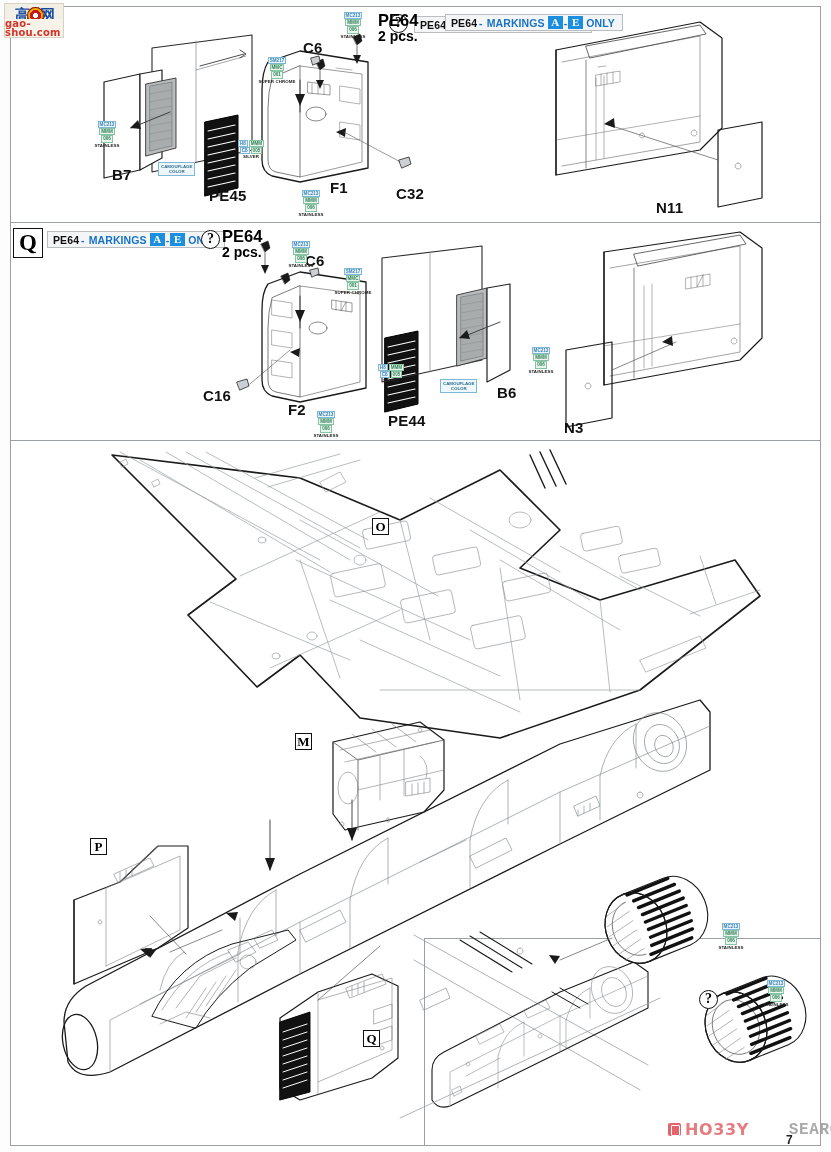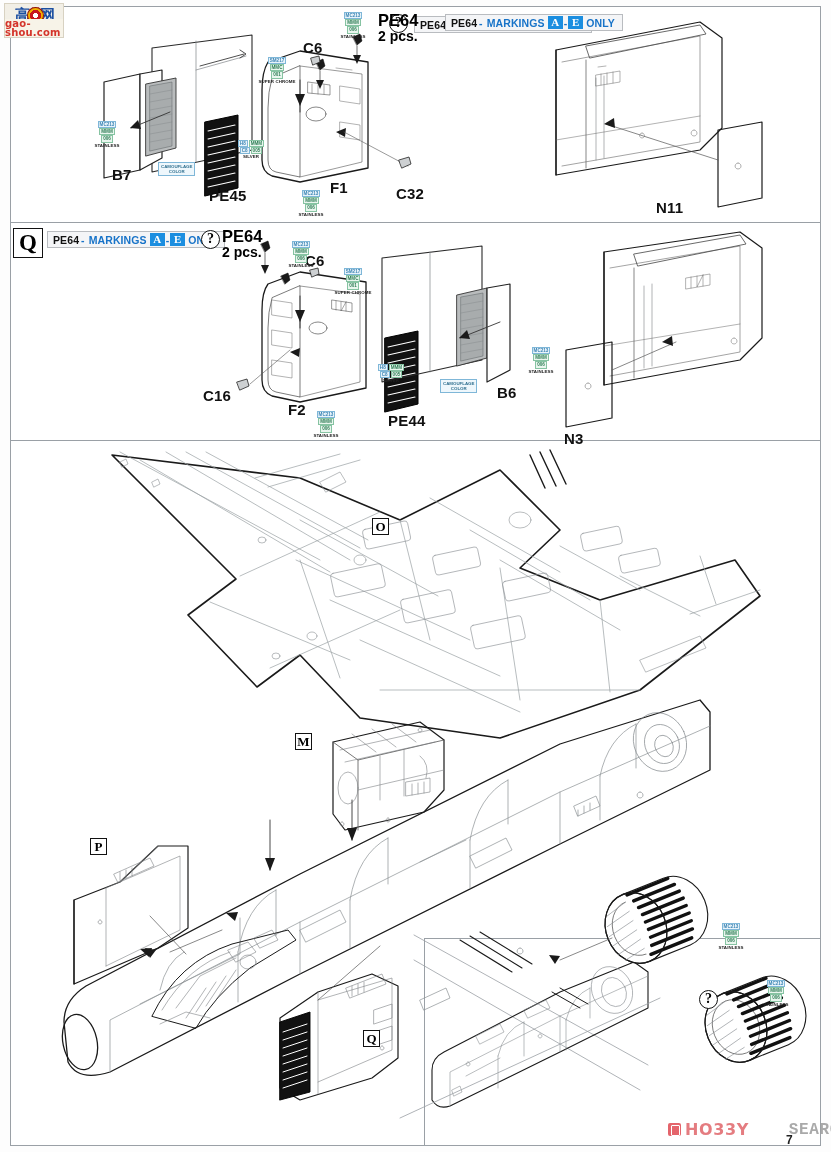--- a/index.html
+++ b/index.html
@@ -813,21 +813,21 @@
   <div class="pe-callout" style="left:222px; top:228px;">
     <div class="l1">PE64</div>
     <div class="l2">2 pcs.</div>
   </div>
 
   <div class="part-label" style="left:203px; top:387px;">C16</div>
   <div class="part-label" style="left:288px; top:401px;">F2</div>
   <div class="part-label" style="left:388px; top:412px;">PE44</div>
   <div class="part-label" style="left:497px; top:384px;">B6</div>
   <div class="part-label" style="left:305px; top:252px;">C6</div>
-  <div class="part-label" style="left:564px; top:430px;text-align:center;">N3</div>
+  <div class="part-label" style="left:564px; top:419px;text-align:center;">N3</div>
 
   <div class="paint" style="left:278px; top:241px;">
     <div class="row">
         <span class="bx">MC213</span>
       </div>
     <div class="row">
         <span class="bx g">MMM</span>
       </div>
     <div class="row">
         <span class="bx g">006</span>

